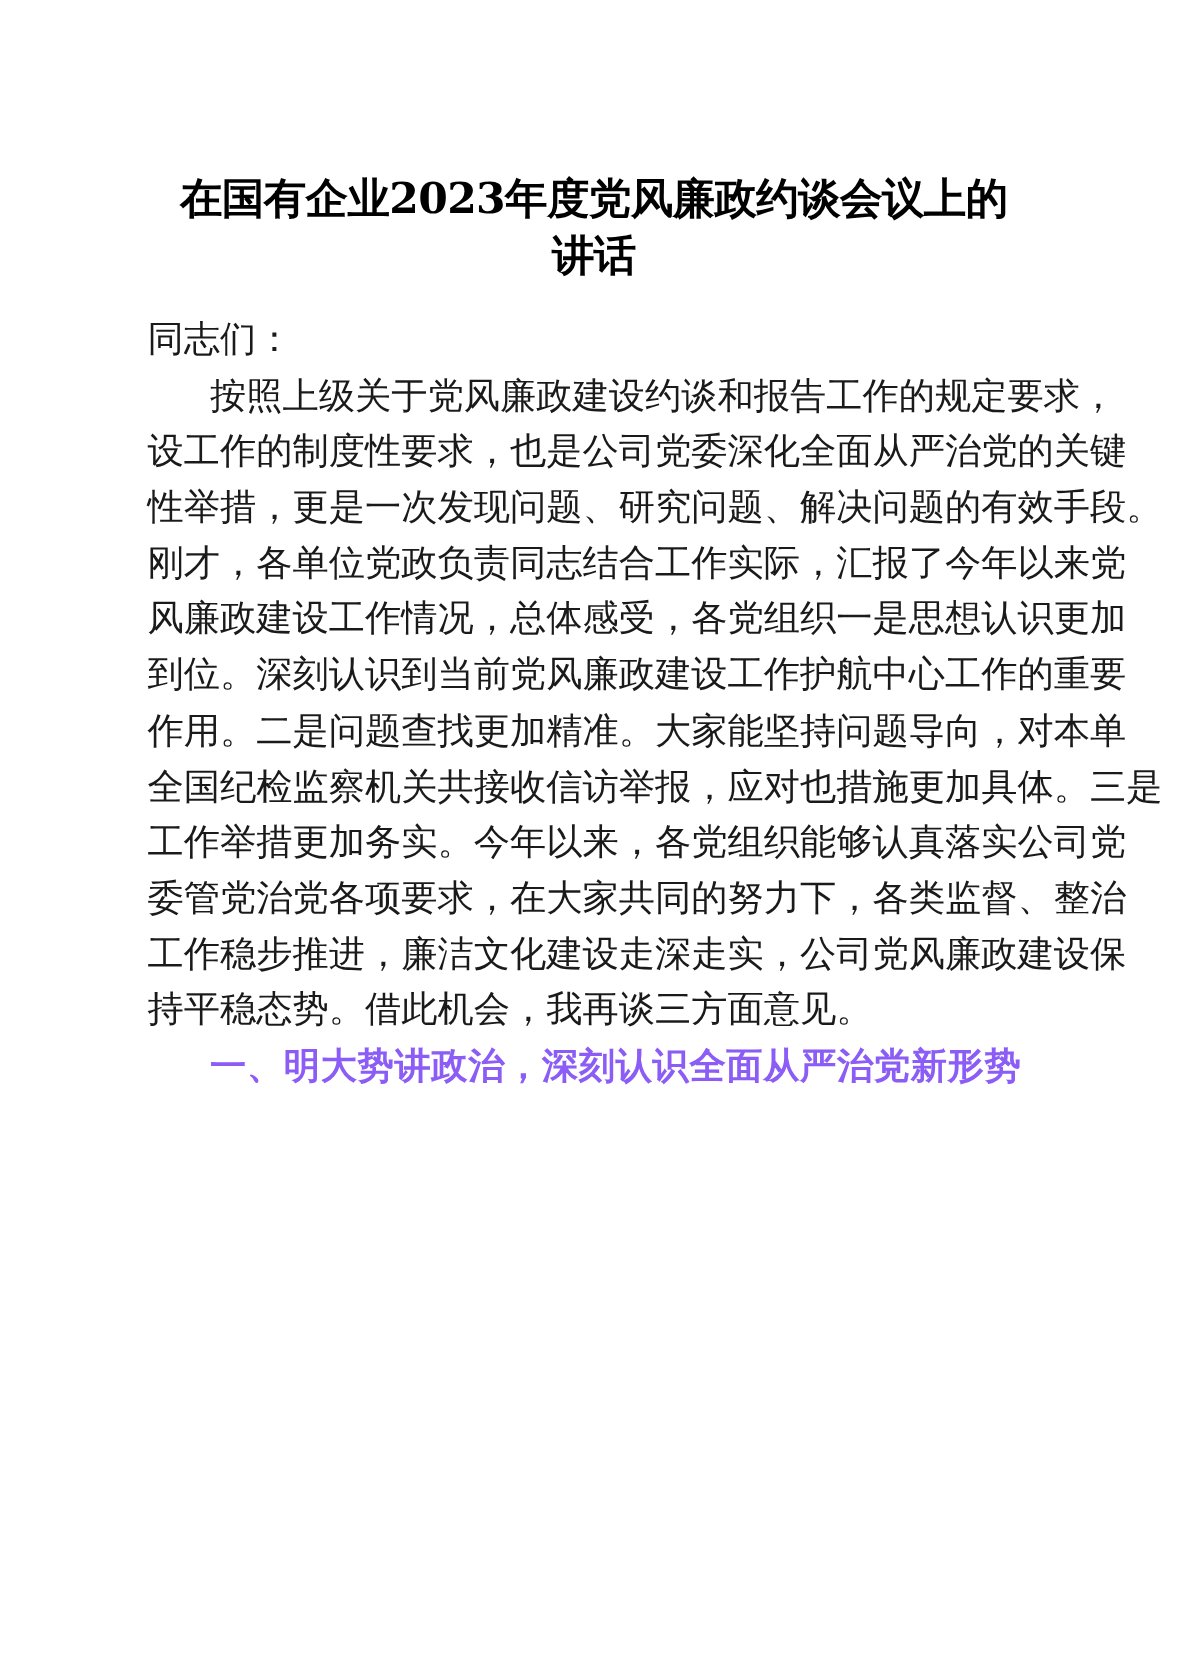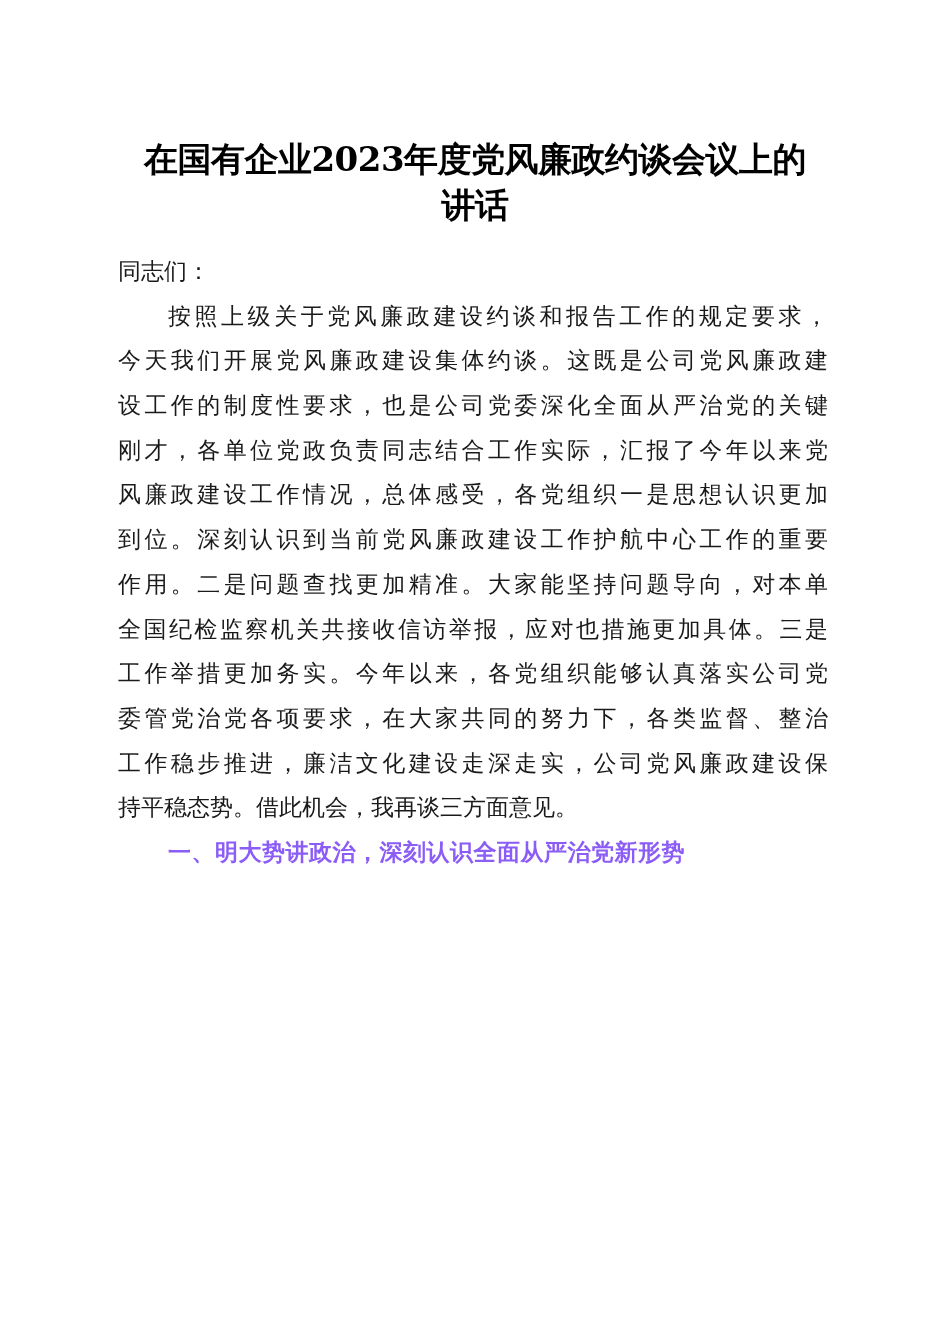--- a/index.html
+++ b/index.html
@@ -39,25 +39,25 @@
     .title .tline { display: block; white-space: nowrap; }
     .body-text {
       position: absolute;
       left: 118px;
       width: 710px;
       top: 250px;
     }
     .line {
       height: 44.7px;
       line-height: 44.7px;
-      font-size: 23px;
+      font-size: 29px;
       white-space: nowrap;
       text-align: justify;
       text-align-last: justify;
-      font-family: Liberation Serif, serif;
+      font-family: Liberation Sans, sans-serif;
       font-weight: 300;
       color: #1a1a1a;
     }
     .line.indent { padding-left: 50px; }
     .line.last { text-align-last: left; }
     .line.over { margin-right: -16px; }
     .line.heading {
       font-weight: bold;
       color: #8b5cf6;
       padding-left: 50px;
@@ -73,22 +73,22 @@
   <h1 class="title">
     <span class="tline">在国有企业2023年度党风廉政约谈会议上的</span>
     <span class="tline">讲话</span>
   </h1>
 
   <div class="body-text">
     <div class="line last">同志们：</div>
 
     <div>
       <div class="line indent">按照上级关于党风廉政建设约谈和报告工作的规定要求，</div>
-      <div class="line">今天我们开展党风廉政建设集体约谈。这既是公司党风廉政建</div>
       <div class="line">设工作的制度性要求，也是公司党委深化全面从严治党的关键</div>
+      <div class="line over">性举措，更是一次发现问题、研究问题、解决问题的有效手段。</div>
       <div class="line">刚才，各单位党政负责同志结合工作实际，汇报了今年以来党</div>
       <div class="line">风廉政建设工作情况，总体感受，各党组织一是思想认识更加</div>
       <div class="line">到位。深刻认识到当前党风廉政建设工作护航中心工作的重要</div>
       <div class="line">作用。二是问题查找更加精准。大家能坚持问题导向，对本单</div>
       <div class="line">全国纪检监察机关共接收信访举报，应对也措施更加具体。三是</div>
       <div class="line">工作举措更加务实。今年以来，各党组织能够认真落实公司党</div>
       <div class="line">委管党治党各项要求，在大家共同的努力下，各类监督、整治</div>
       <div class="line">工作稳步推进，廉洁文化建设走深走实，公司党风廉政建设保</div>
       <div class="line last">持平稳态势。借此机会，我再谈三方面意见。</div>
     </div>

